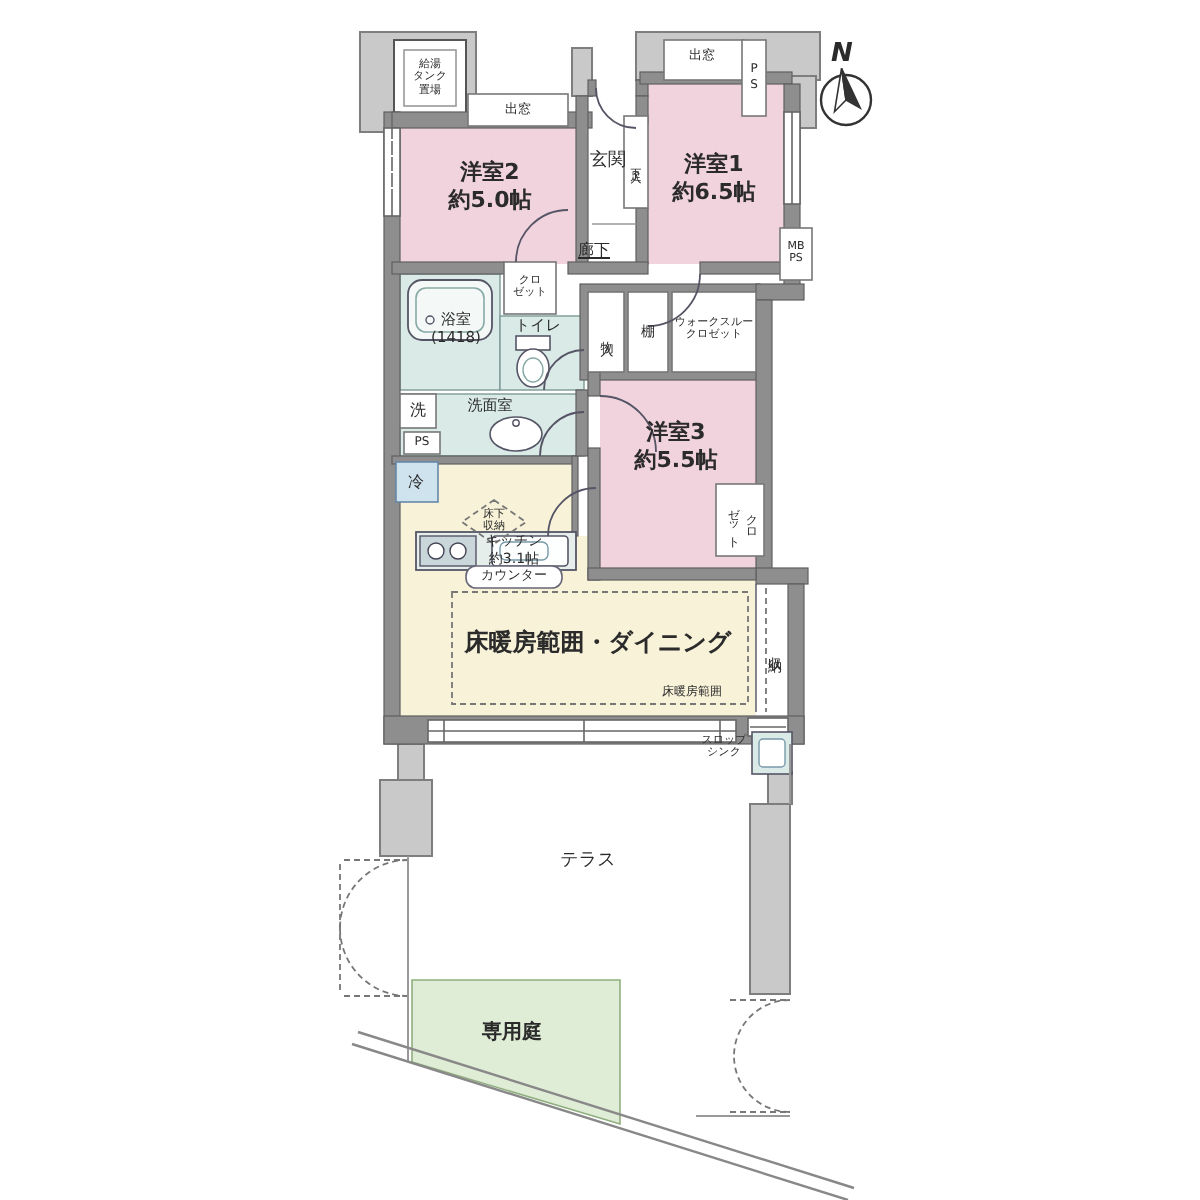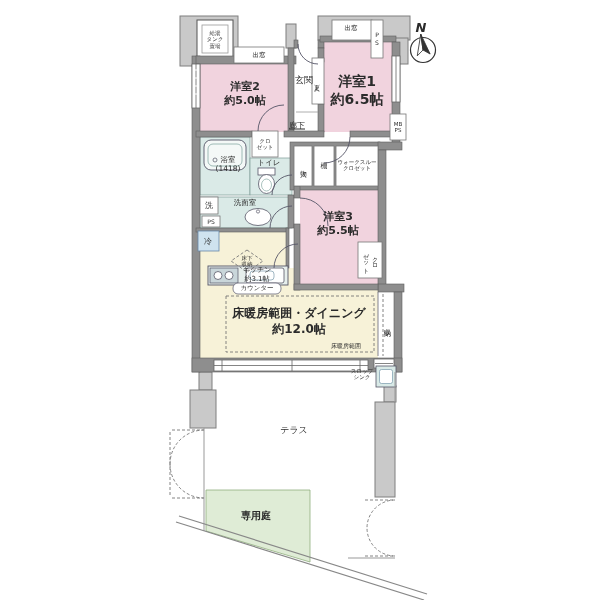--- a/index.html
+++ b/index.html
@@ -191,31 +191,30 @@
 
   <div class="lbl" style="left:259px;top:55px;font-size:6.5px;">出窓</div>
   <div class="lbl" style="left:351px;top:28px;font-size:6.5px;">出窓</div>
   <div class="vlbl" style="left:377px;top:39px;font-size:6px;">PS</div>
   <div class="lbl bold" style="left:421px;top:27px;font-size:13px;font-style:italic;">N</div>
 
   <div class="lbl bold" style="left:245px;top:94px;font-size:11px;line-height:1.3;text-align:center;">
     <span>洋室2</span>
     <span>約5.0帖</span>
   </div>
-  <div class="lbl bold" style="left:357px;top:90px;font-size:14px;line-height:1.3;">
+  <div class="lbl bold" style="left:357px;top:90px;font-size:11px;line-height:1.3;">
     <span>洋室1</span>
     <span>約6.5帖</span>
   </div>
   <div class="lbl bold" style="left:338px;top:224px;font-size:11px;line-height:1.3;">
     <span>洋室3</span>
     <span>約5.5帖</span>
   </div>
   <div class="lbl bold" style="left:299px;top:322px;font-size:12px;line-height:1.3;">
     <span>床暖房範囲・ダイニング</span>
-    <span>約12.0帖</span>
   </div>
   <div class="lbl" style="left:257px;top:243px;font-size:7px;line-height:1.25;margin-top:32px;">
     <span>キッチン</span>
     <span>約3.1帖</span>
   </div>
 
   <div class="lbl" style="left:304px;top:80px;font-size:9px;">玄関</div>
   <div class="lbl" style="left:297px;top:125px;font-size:8px;text-decoration:underline;">廊下</div>
   <div class="vlbl" style="left:318px;top:81px;font-size:5.5px;">下足入</div>
 

